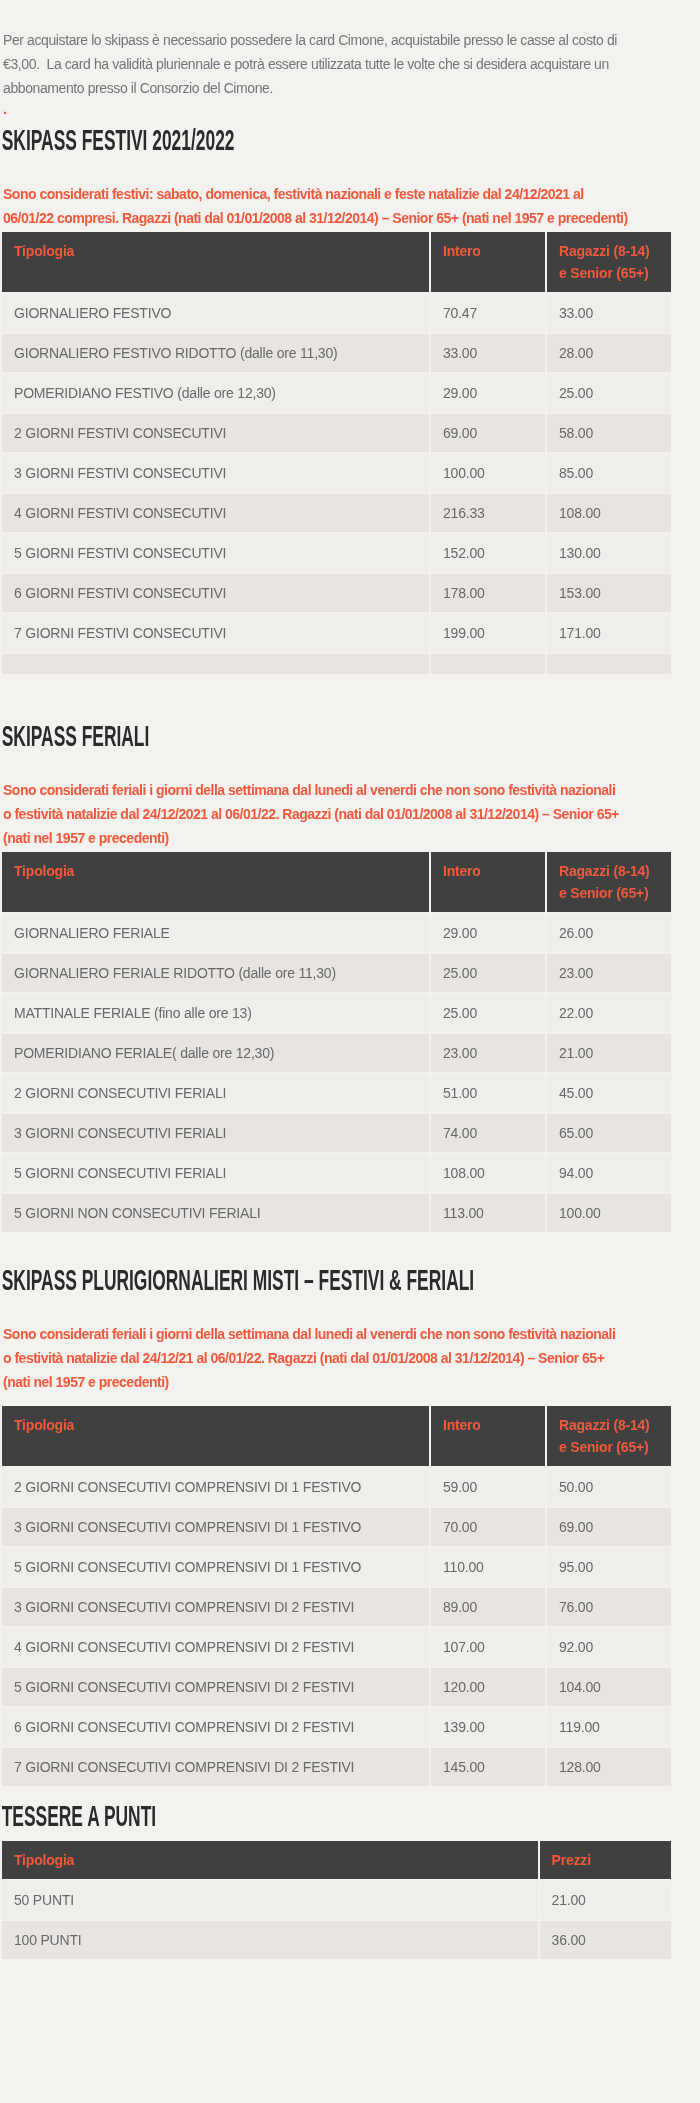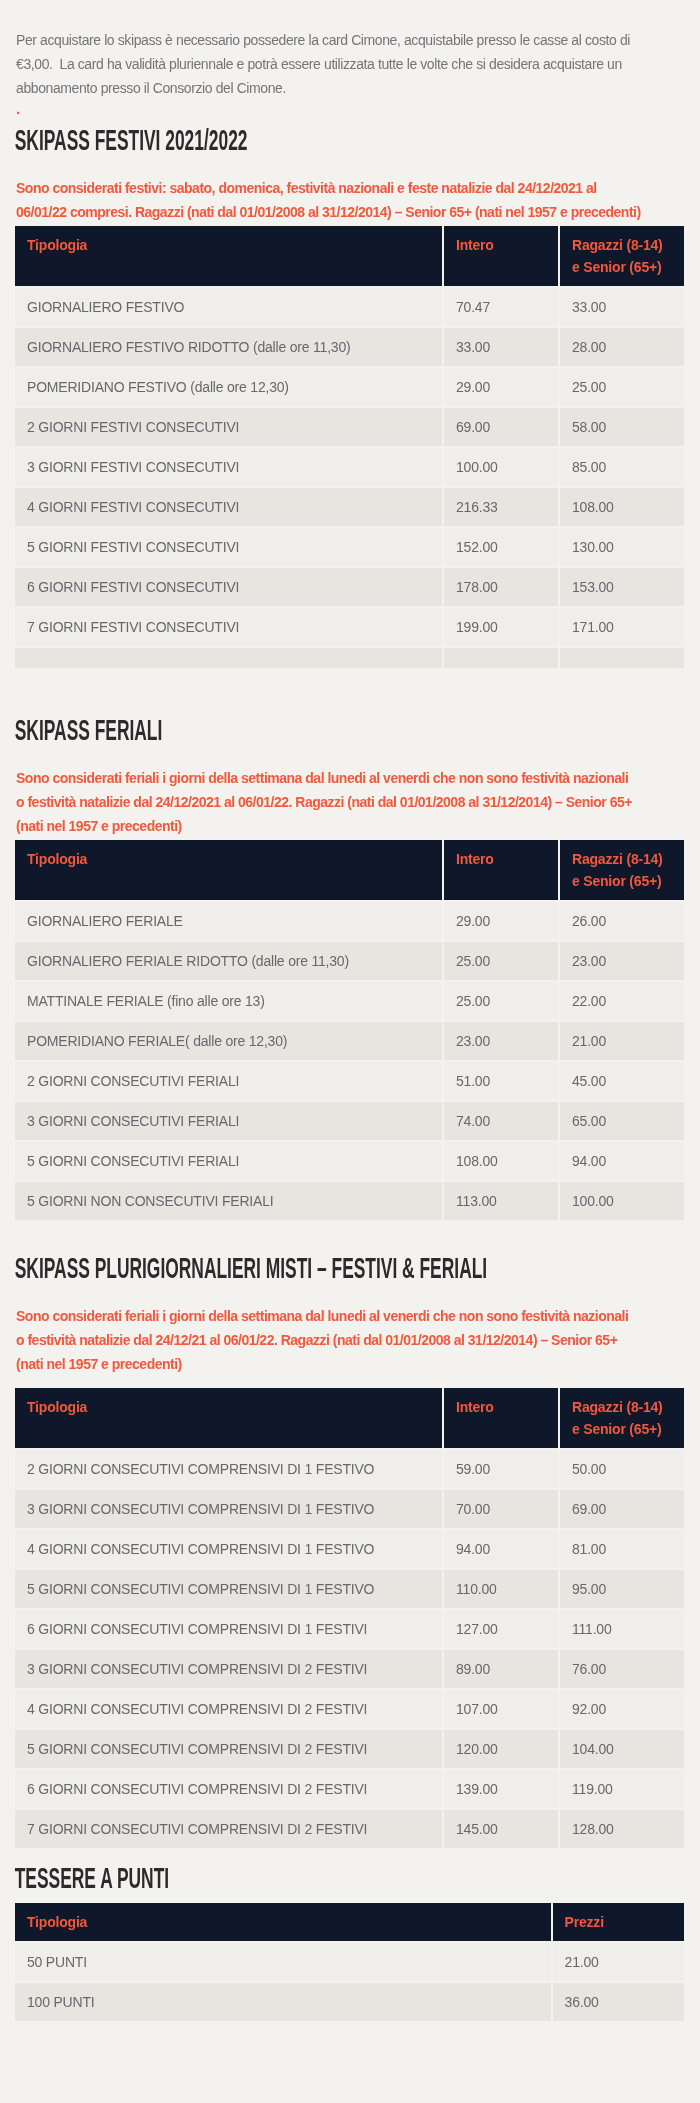--- a/index.html
+++ b/index.html
@@ -2,21 +2,21 @@
 <html><head>
 <meta charset="utf-8">
 <style>
   html,body{margin:0;padding:0;}
   body{
     width:700px;
     background:#f4f2ee;
     font-family:"Liberation Sans", sans-serif;
     -webkit-font-smoothing:antialiased;
   }
-  .page{padding:28px 13px 30px 13px;}
+  .page{padding:28px 13px 30px 0;}
 
   
   .intro{
     margin:0;
     color:#74757a;
     font-size:14px;
     line-height:24px;
     letter-spacing:-0.4px;
     white-space:pre-wrap;
     padding-left:3px;
@@ -41,21 +41,21 @@
     white-space:nowrap;
     transform:scaleX(0.58);
     transform-origin:0 50%;
   }
   section.s0 .section-heading{margin-top:6px;}
   section.s2 .section-heading{margin-top:28px;}
   section.s3 .section-heading{margin-top:10px;}
 
   
   .section-desc{
-    margin:18px 0 0;
+    margin:24px 0 0;
     padding-left:3px;
     color:#f2583c;
     font-weight:bold;
     font-size:14px;
     line-height:24px;
     letter-spacing:-0.5px;
     white-space:pre-wrap;
   }
 
   
@@ -75,21 +75,21 @@
   .cols-2 col.c1{width:131px;}
   th,td{
     padding:8px 12px;
     font-size:14px;
     line-height:22px;
     text-align:left;
     vertical-align:top;
     overflow:hidden;
   }
   th{
-    background:#0f172a;
+    background:#404040;
     color:#f2583c;
     font-weight:bold;
     white-space:pre-line;
     letter-spacing:-0.2px;
   }
   td{
     background:#f0eeea;
     color:#67686b;
     letter-spacing:-0.2px;
     white-space:nowrap;
@@ -265,33 +265,23 @@
               <td>2 GIORNI CONSECUTIVI COMPRENSIVI DI 1 FESTIVO</td>
               <td>59.00</td>
               <td>50.00</td>
             </tr>
             <tr class="">
               <td>3 GIORNI CONSECUTIVI COMPRENSIVI DI 1 FESTIVO</td>
               <td>70.00</td>
               <td>69.00</td>
             </tr>
             <tr class="">
-              <td>4 GIORNI CONSECUTIVI COMPRENSIVI DI 1 FESTIVO</td>
-              <td>94.00</td>
-              <td>81.00</td>
-            </tr>
-            <tr class="">
               <td>5 GIORNI CONSECUTIVI COMPRENSIVI DI 1 FESTIVO</td>
               <td>110.00</td>
               <td>95.00</td>
-            </tr>
-            <tr class="">
-              <td>6 GIORNI CONSECUTIVI COMPRENSIVI DI 1 FESTIVI</td>
-              <td>127.00</td>
-              <td>111.00</td>
             </tr>
             <tr class="">
               <td>3 GIORNI CONSECUTIVI COMPRENSIVI DI 2 FESTIVI</td>
               <td>89.00</td>
               <td>76.00</td>
             </tr>
             <tr class="">
               <td>4 GIORNI CONSECUTIVI COMPRENSIVI DI 2 FESTIVI</td>
               <td>107.00</td>
               <td>92.00</td>

